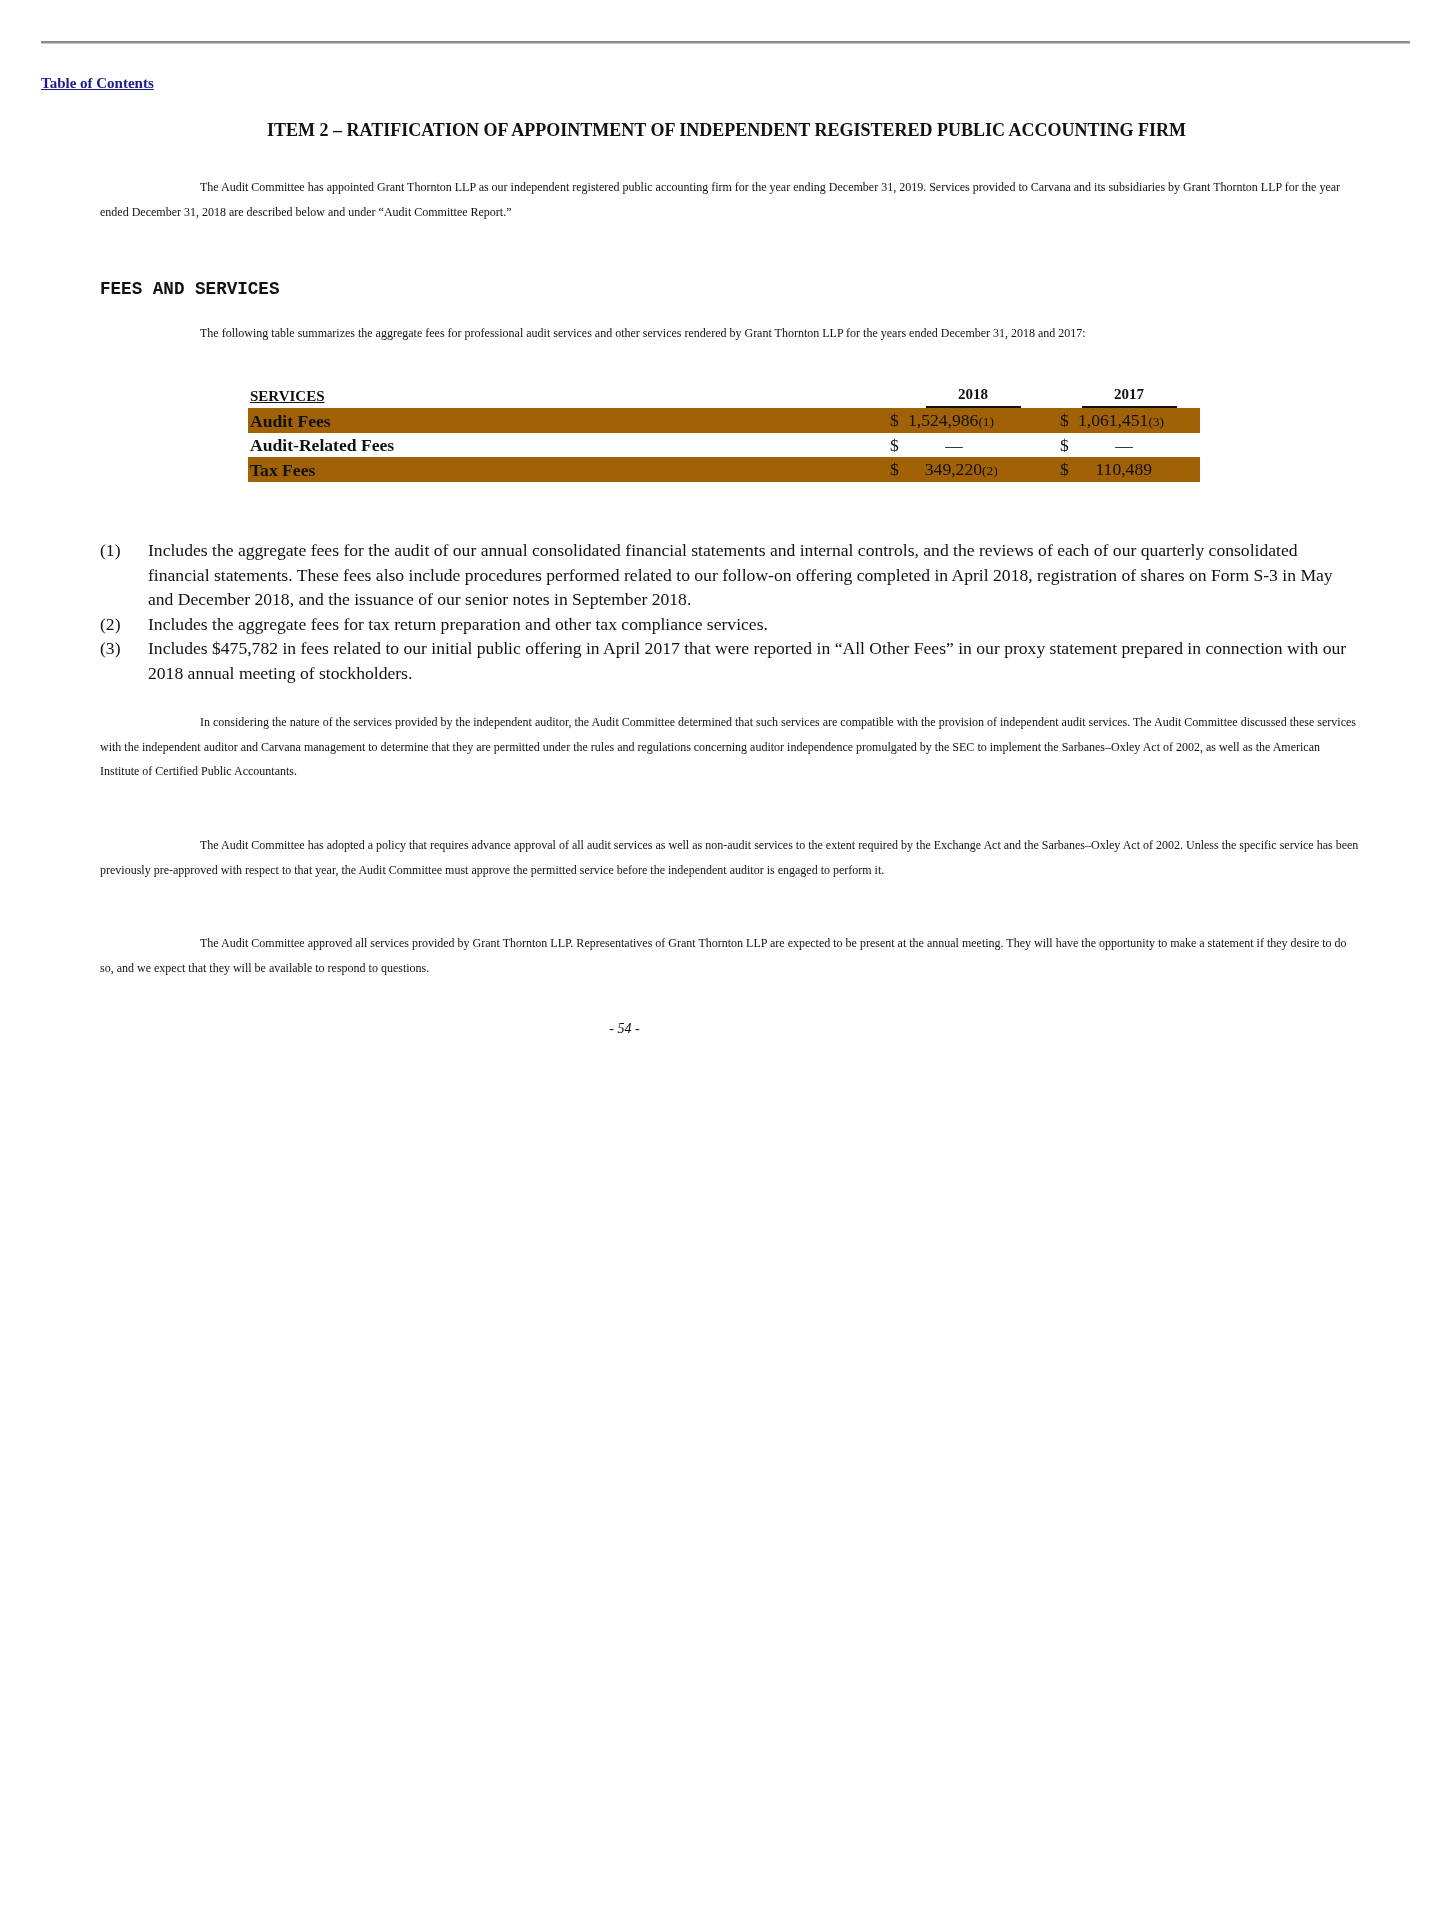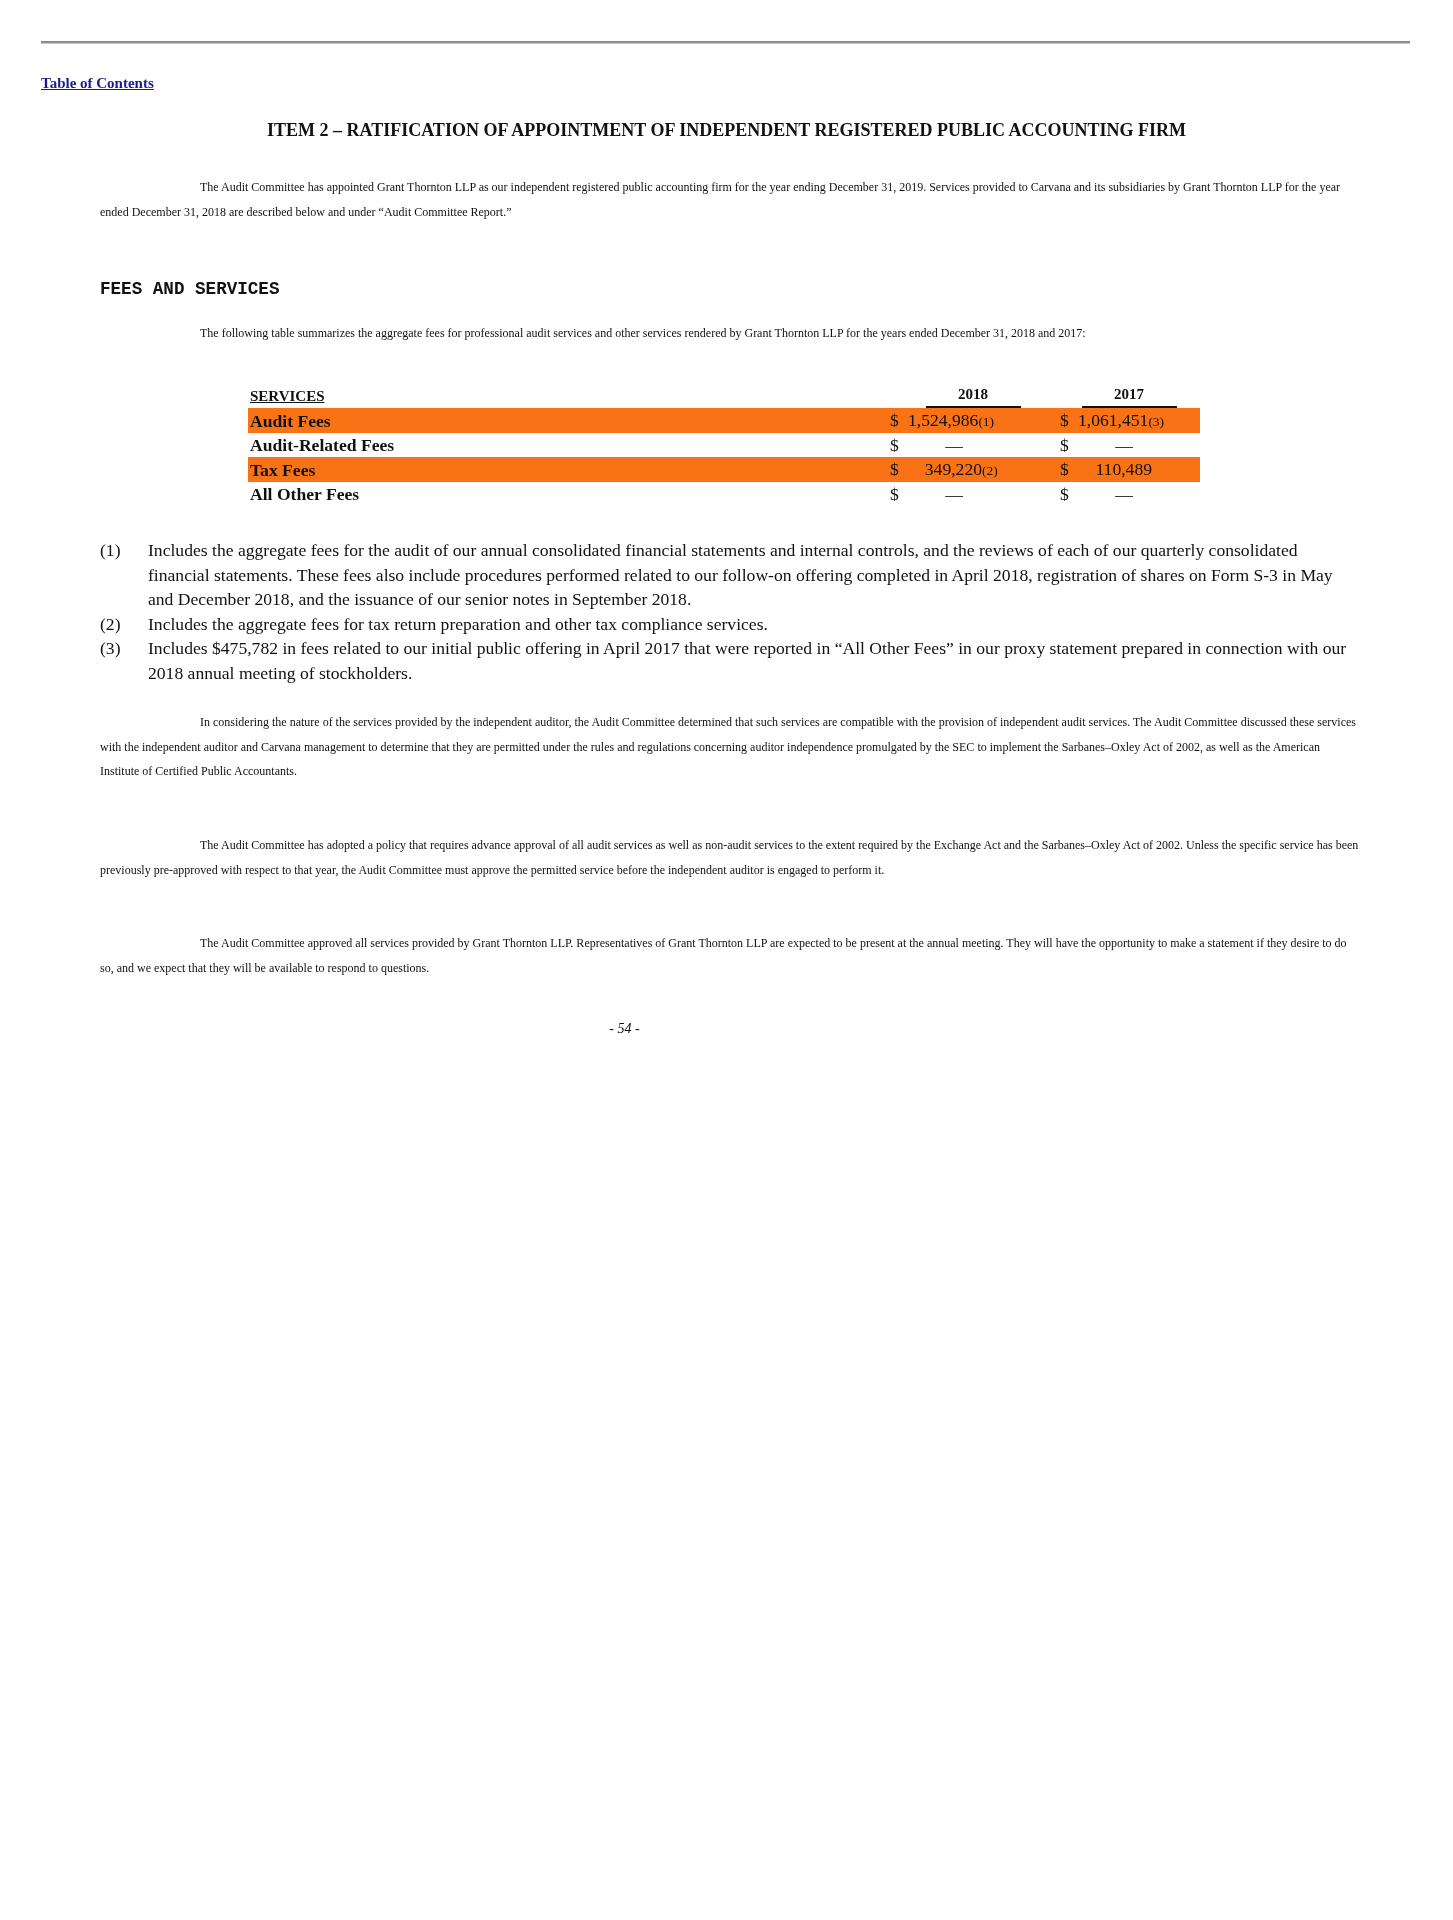--- a/index.html
+++ b/index.html
@@ -5,21 +5,21 @@
   html, body { margin: 0; padding: 0; background: #fff; }
   body { width: 1453px; height: 1920px; position: relative; font-family: "Liberation Serif", serif; color: #111; }
   .rule { position: absolute; left: 41px; top: 41px; width: 1369px; height: 2px; background: #8c8c8c; border-bottom: 1px solid #c8c8c8; }
   .toc { position: absolute; left: 41px; top: 75px; font-size: 15px; font-weight: bold; color: #1a1a8c; text-decoration: underline; cursor: pointer; }
   .title { position: absolute; left: 0; width: 1453px; top: 120px; text-align: center; font-size: 18px; font-weight: bold; }
   .para { position: absolute; left: 100px; width: 1260px; font-size: 12px; line-height: 24.6px; }
   .para .indent { display: inline-block; width: 100px; }
   .heading { position: absolute; left: 100px; top: 279px; font-size: 17.6px; font-weight: bold; font-family: Liberation Mono, monospace; }
   table.fees { position: absolute; left: 248px; top: 383px; width: 952px; border-collapse: collapse; font-size: 17.6px; }
   table.fees td { padding: 0 2px; height: 24.6px; line-height: 23px; vertical-align: bottom; white-space: nowrap; }
-  table.fees tr.shade td.s { background: #f97316; }
+  table.fees tr.shade td.s { background: #a16207; }
   .hdr-svc { font-weight: bold; font-size: 15px; text-decoration: underline; }
   .hdr-yr { font-weight: bold; font-size: 15px; text-align: center; }
   .hdr-yr span { display: inline-block; width: 95px; border-bottom: 2px solid #111; }
   .label { font-weight: bold; }
   .amt { position: relative; }
   .dollar { display: inline-block; width: 18px; }
   .num { display: inline-block; width: 92px; text-align: right; }
   .sup { font-size: 13.5px; }
   .dash { display: inline-block; width: 92px; text-align: center; }
   .fn { position: absolute; left: 100px; width: 1260px; font-size: 17.6px; line-height: 24.6px; }
@@ -63,25 +63,20 @@
   <tr>
     <td class="label">Audit-Related Fees</td>
     <td class="amt"><span class="dollar">$</span><span class="dash">—</span></td>
     <td class="amt"><span class="dollar">$</span><span class="dash">—</span></td>
   </tr>
   <tr class="shade">
     <td class="s label">Tax Fees</td>
     <td class="s amt"><span class="dollar">$</span><span class="num" style="width:74px;">349,220</span><span class="sup">(2)</span></td>
     <td class="s amt"><span class="dollar">$</span><span class="num" style="width:74px;">110,489</span><span class="sup"></span></td>
   </tr>
-  <tr>
-    <td class="label">All Other Fees</td>
-    <td class="amt"><span class="dollar">$</span><span class="dash">—</span></td>
-    <td class="amt"><span class="dollar">$</span><span class="dash">—</span></td>
-  </tr>
 </tbody>
   </table>
 
 <div class="fn" style="top:538px;">
     <span class="mark">(1)</span>
     <span class="txt">Includes the aggregate fees for the audit of our annual consolidated financial statements and internal controls, and the reviews of each of our quarterly consolidated financial statements. These fees also include procedures performed related to our follow-on offering completed in April 2018, registration of shares on Form S-3 in May and December 2018, and the issuance of our senior notes in September 2018.</span>
   </div>
 <div class="fn" style="top:612px;">
     <span class="mark">(2)</span>
     <span class="txt">Includes the aggregate fees for tax return preparation and other tax compliance services.</span>

